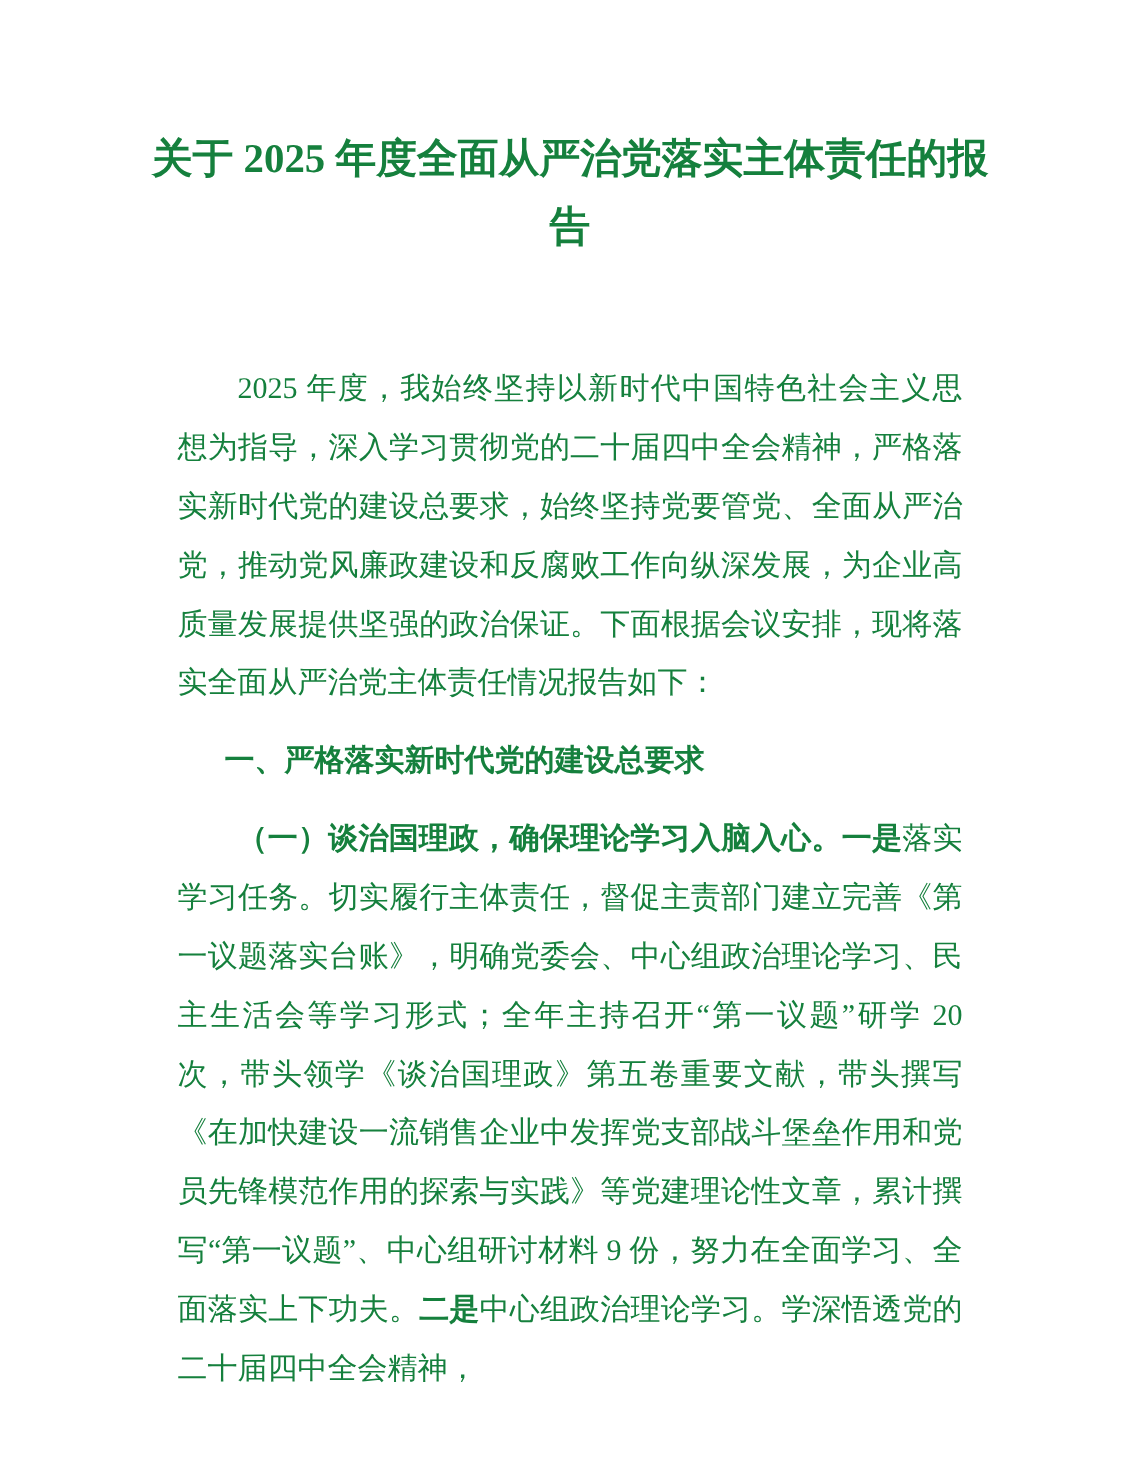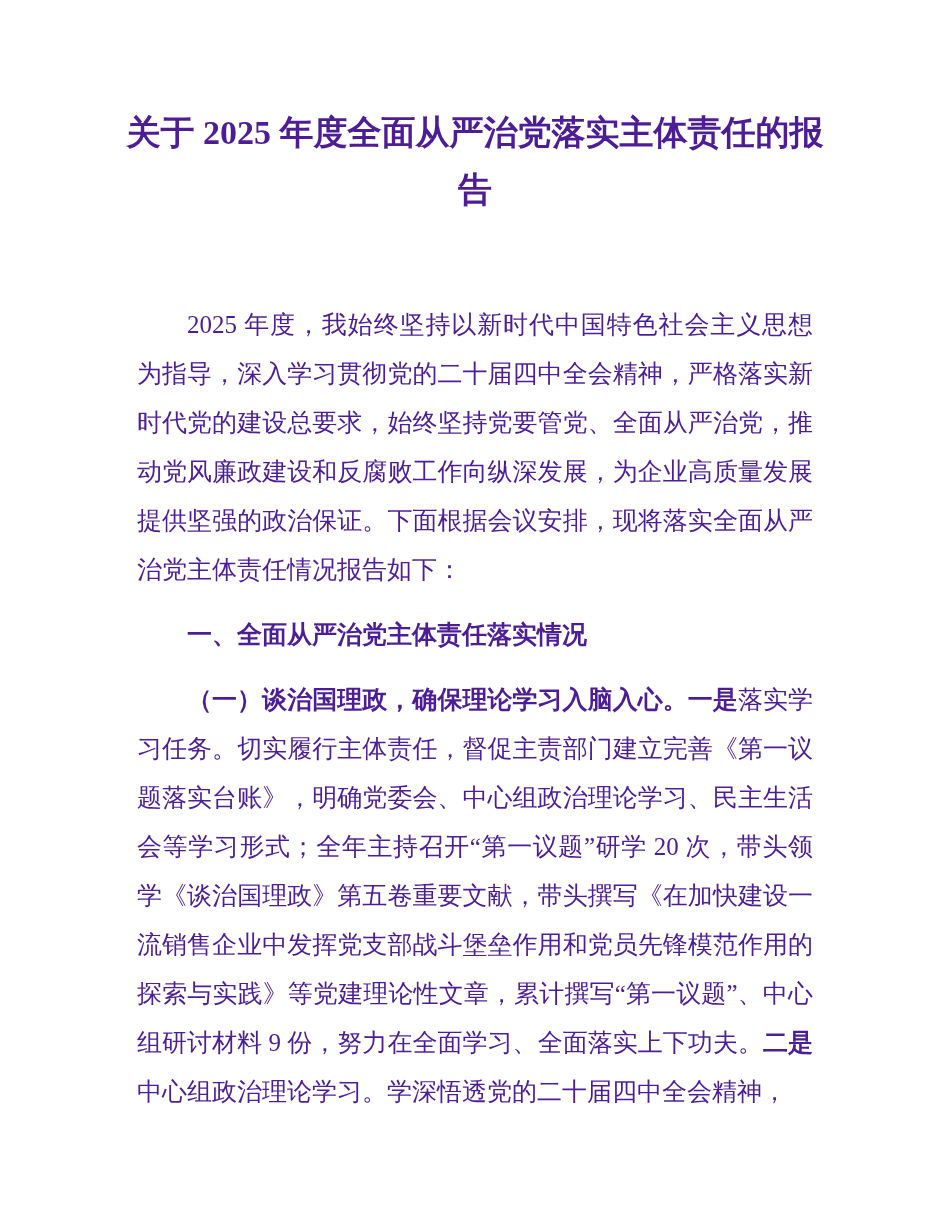--- a/index.html
+++ b/index.html
@@ -5,38 +5,38 @@
   html, body {
     margin: 0;
     padding: 0;
     background: #ffffff;
   }
   .page {
     position: relative;
     width: 950px;
     height: 1230px;
     background: #ffffff;
-    color: #4c1d95;
+    color: #15803d;
     overflow: hidden;
   }
   .doc-title {
     margin: 104px auto 0 auto;
     width: 716px;
     font-family: "Liberation Serif", "DejaVu Serif", serif;
     font-weight: 700;
     font-size: 34px;
     line-height: 57px;
     text-align: center;
   }
   .doc-body {
     width: 676px;
     margin: 82px auto 0 auto;
   }
   .para {
-    margin: 0;
+    margin: 11px;
     font-family: "Liberation Serif", "DejaVu Serif", serif;
     font-weight: 400;
     font-size: 25px;
     line-height: 49px;
     text-align: justify;
     text-justify: inter-ideograph;
     text-indent: 2em;
     word-break: normal;
   }
   .para.heading {
@@ -51,16 +51,16 @@
     font-weight: 700;
   }
 </style>
 </head>
 <body>
 
 <div class="page">
   <h1 class="doc-title">关于 2025 年度全面从严治党落实主体责任的报告</h1>
   <div class="doc-body">
       <p class="para body"><span class="run">2025 年度，我始终坚持以新时代中国特色社会主义思想为指导，深入学习贯彻党的二十届四中全会精神，严格落实新时代党的建设总要求，始终坚持党要管党、全面从严治党，推动党风廉政建设和反腐败工作向纵深发展，为企业高质量发展提供坚强的政治保证。下面根据会议安排，现将落实全面从严治党主体责任情况报告如下：</span></p>
-      <p class="para heading"><span class="run bold">一、全面从严治党主体责任落实情况</span></p>
+      <p class="para heading"><span class="run bold">一、严格落实新时代党的建设总要求</span></p>
       <p class="para body"><span class="run bold">（一）谈治国理政，确保理论学习入脑入心。一是</span><span class="run">落实学习任务。切实履行主体责任，督促主责部门建立完善《第一议题落实台账》，明确党委会、中心组政治理论学习、民主生活会等学习形式；全年主持召开“第一议题”研学 20 次，带头领学《谈治国理政》第五卷重要文献，带头撰写《在加快建设一流销售企业中发挥党支部战斗堡垒作用和党员先锋模范作用的探索与实践》等党建理论性文章，累计撰写“第一议题”、中心组研讨材料 9 份，努力在全面学习、全面落实上下功夫。</span><span class="run bold">二是</span><span class="run">中心组政治理论学习。学深悟透党的二十届四中全会精神，</span></p>
     </div>
 </div>
 
 </body></html>

